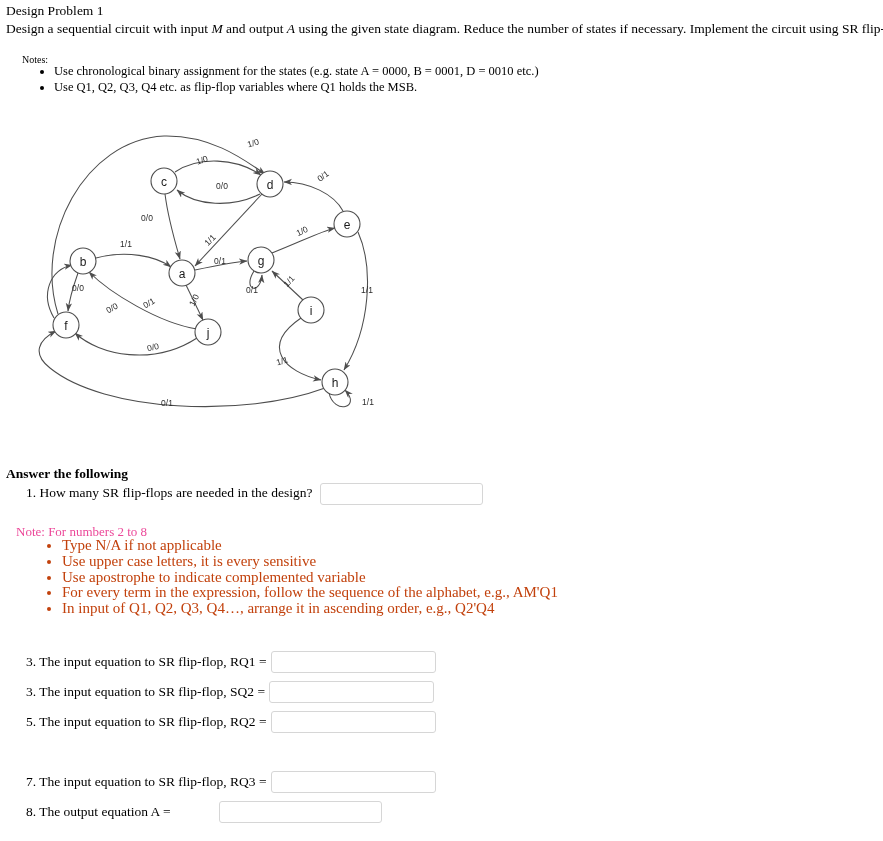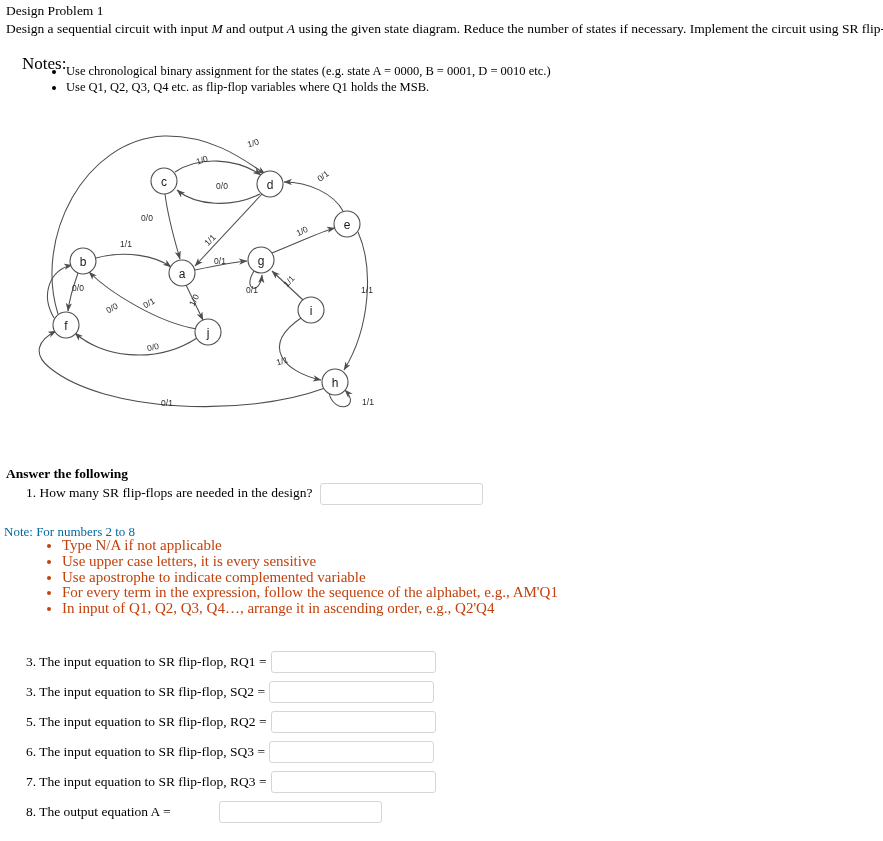--- a/index.html
+++ b/index.html
@@ -37,25 +37,25 @@
     font-size: 13.5px;
     line-height: 17px;
     white-space: nowrap;
   }
   .ital { font-style: italic; }
 
   .notes-label {
     position: absolute;
     left: 22px;
     top: 54px;
-    font-size: 17px;
+    font-size: 10px;
   }
   ul.notes {
     position: absolute;
-    left: 44px;
+    left: 32px;
     top: 64px;
     margin: 0;
     padding-left: 22px;
     font-size: 12.5px;
     line-height: 15px;
     list-style-type: disc;
   }
   ul.notes li { margin: 0 0 1px 0; white-space: nowrap; }
 
   
@@ -104,24 +104,24 @@
   }
   .q1-row {
     position: absolute;
     left: 26px;
     top: 483px;
     font-size: 13.5px;
     white-space: nowrap;
   }
   .note2 {
     position: absolute;
-    left: 4px;
+    left: 16px;
     top: 524px;
     font-size: 13px;
-    color: #0369a1;
+    color: #ec4899;
     white-space: nowrap;
   }
   ul.red-notes {
     position: absolute;
     left: 38px;
     top: 538px;
     margin: 0;
     padding-left: 24px;
     font-size: 15px;
     line-height: 15.3px;
@@ -301,24 +301,20 @@
   <div class="q-row" style="left:26px; top:681px;">
     <span class="q-label">3. The input equation to SR flip-flop, SQ2 =</span>
     <input class="ans-input" style="width: 165px;" type="text" placeholder="">
   </div>
 
   <div class="q-row" style="left:26px; top:711px;">
     <span class="q-label">5. The input equation to SR flip-flop, RQ2 =</span>
     <input class="ans-input" style="width: 165px;" type="text" placeholder="">
   </div>
 
-  <div class="q-row" style="left:26px; top:741px;">
-    <span class="q-label">6. The input equation to SR flip-flop, SQ3 =</span>
-    <input class="ans-input" style="width: 165px;" type="text" placeholder="">
-  </div>
 
   <div class="q-row" style="left:26px; top:771px;">
     <span class="q-label">7. The input equation to SR flip-flop, RQ3 =</span>
     <input class="ans-input" style="width: 165px;" type="text" placeholder="">
   </div>
 
   <div class="q-row" style="left:26px; top:801px;gap:44px;">
     <span class="q-label">8. The output equation A =</span>
     <input class="ans-input" style="width: 163px;" type="text" placeholder="">
   </div>

